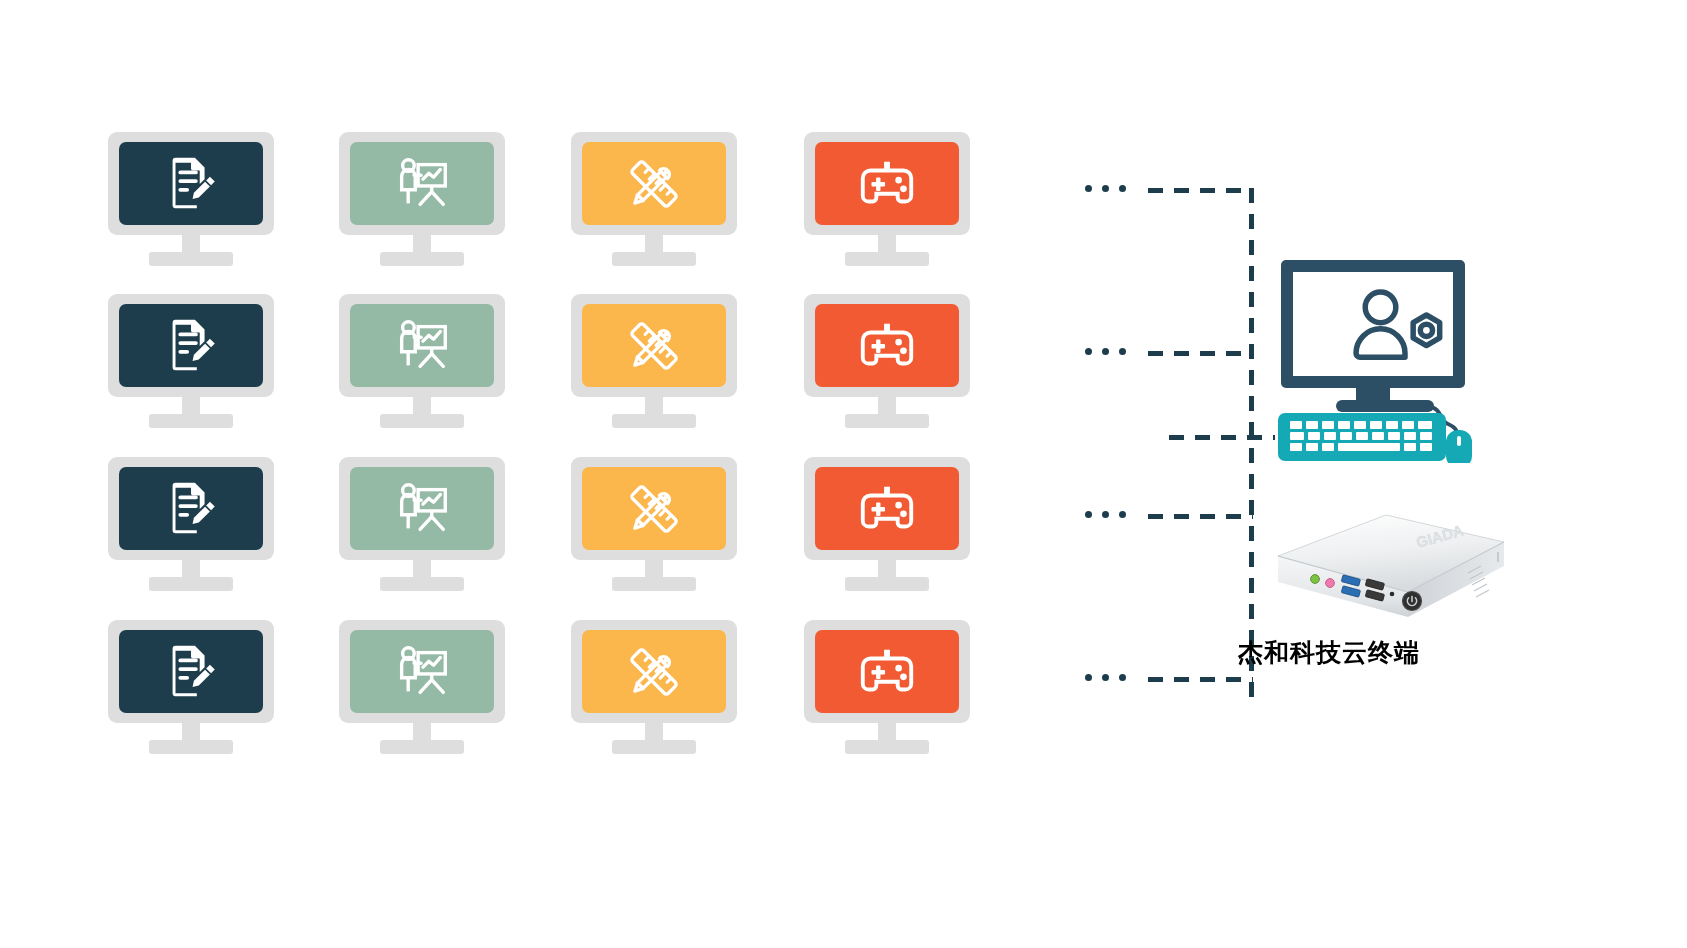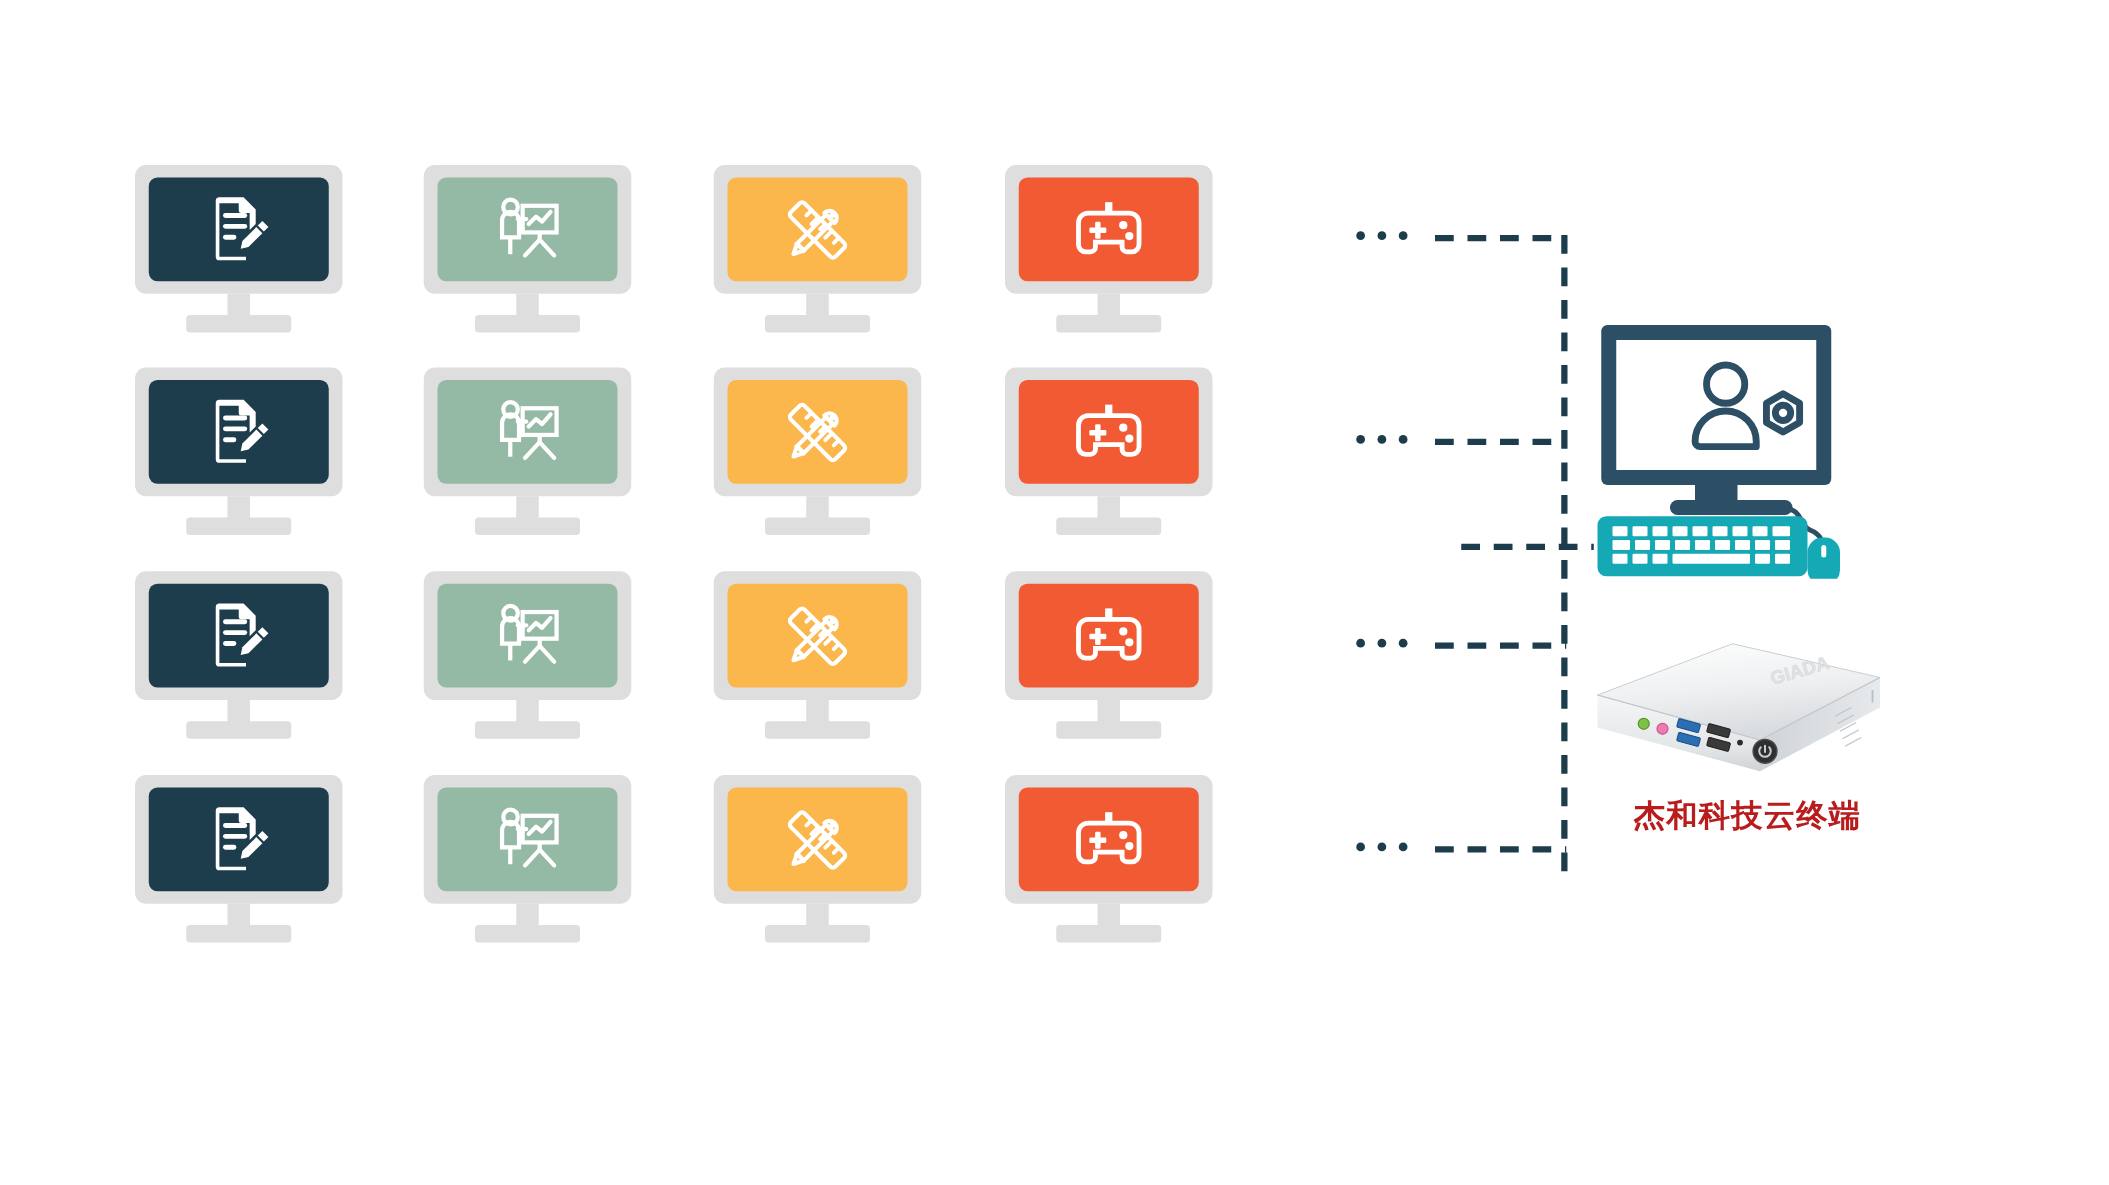--- a/index.html
+++ b/index.html
@@ -126,27 +126,27 @@
   }
   #minipc {
     position: absolute;
     left: 1268px;
     top: 500px;
     width: 240px;
     height: 130px;
   }
   #terminal-label {
     position: absolute;
-    left: 1248px;
+    left: 1179px;
     top: 636px;
     width: 300px;
     text-align: center;
     font-size: 25px;
     font-weight: bold;
-    color: #b91c1c;
+    color: #000000;
     letter-spacing: 1px;
     font-family: "DejaVu Sans", "Liberation Sans", sans-serif;
   }
 </style>
 </head>
 <body>
 
 <div id="canvas">
 
   <div id="client-grid">

